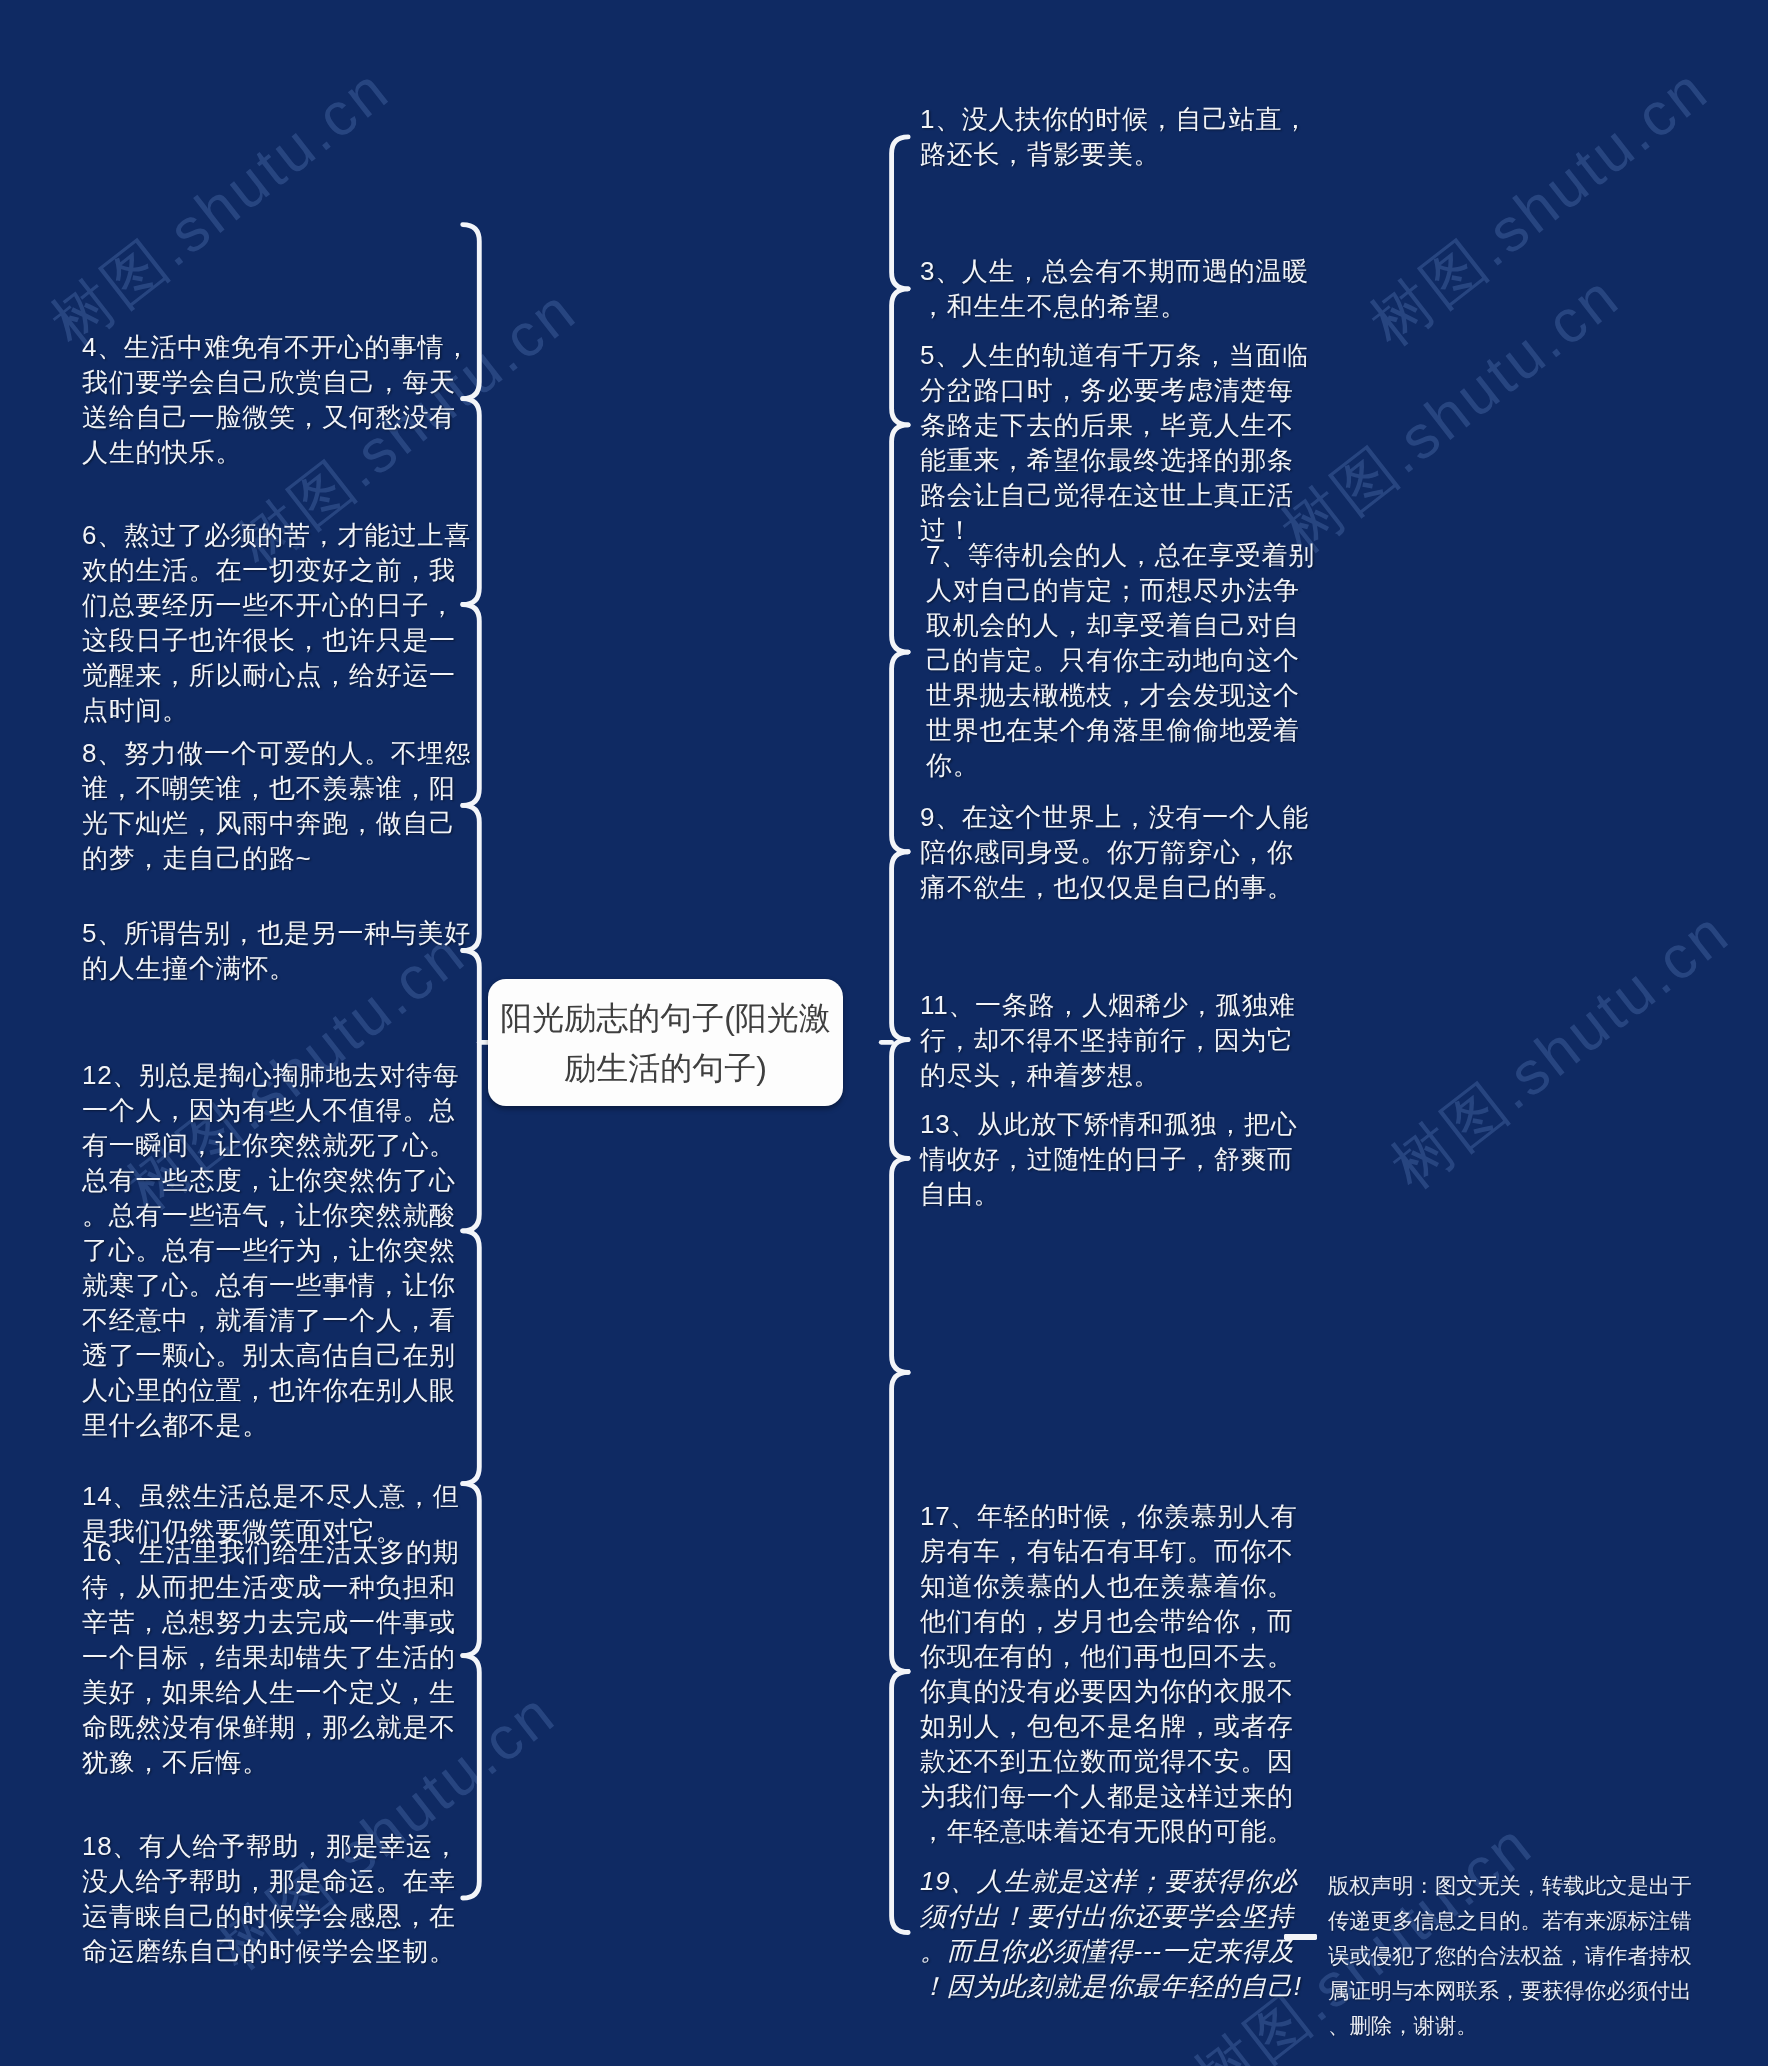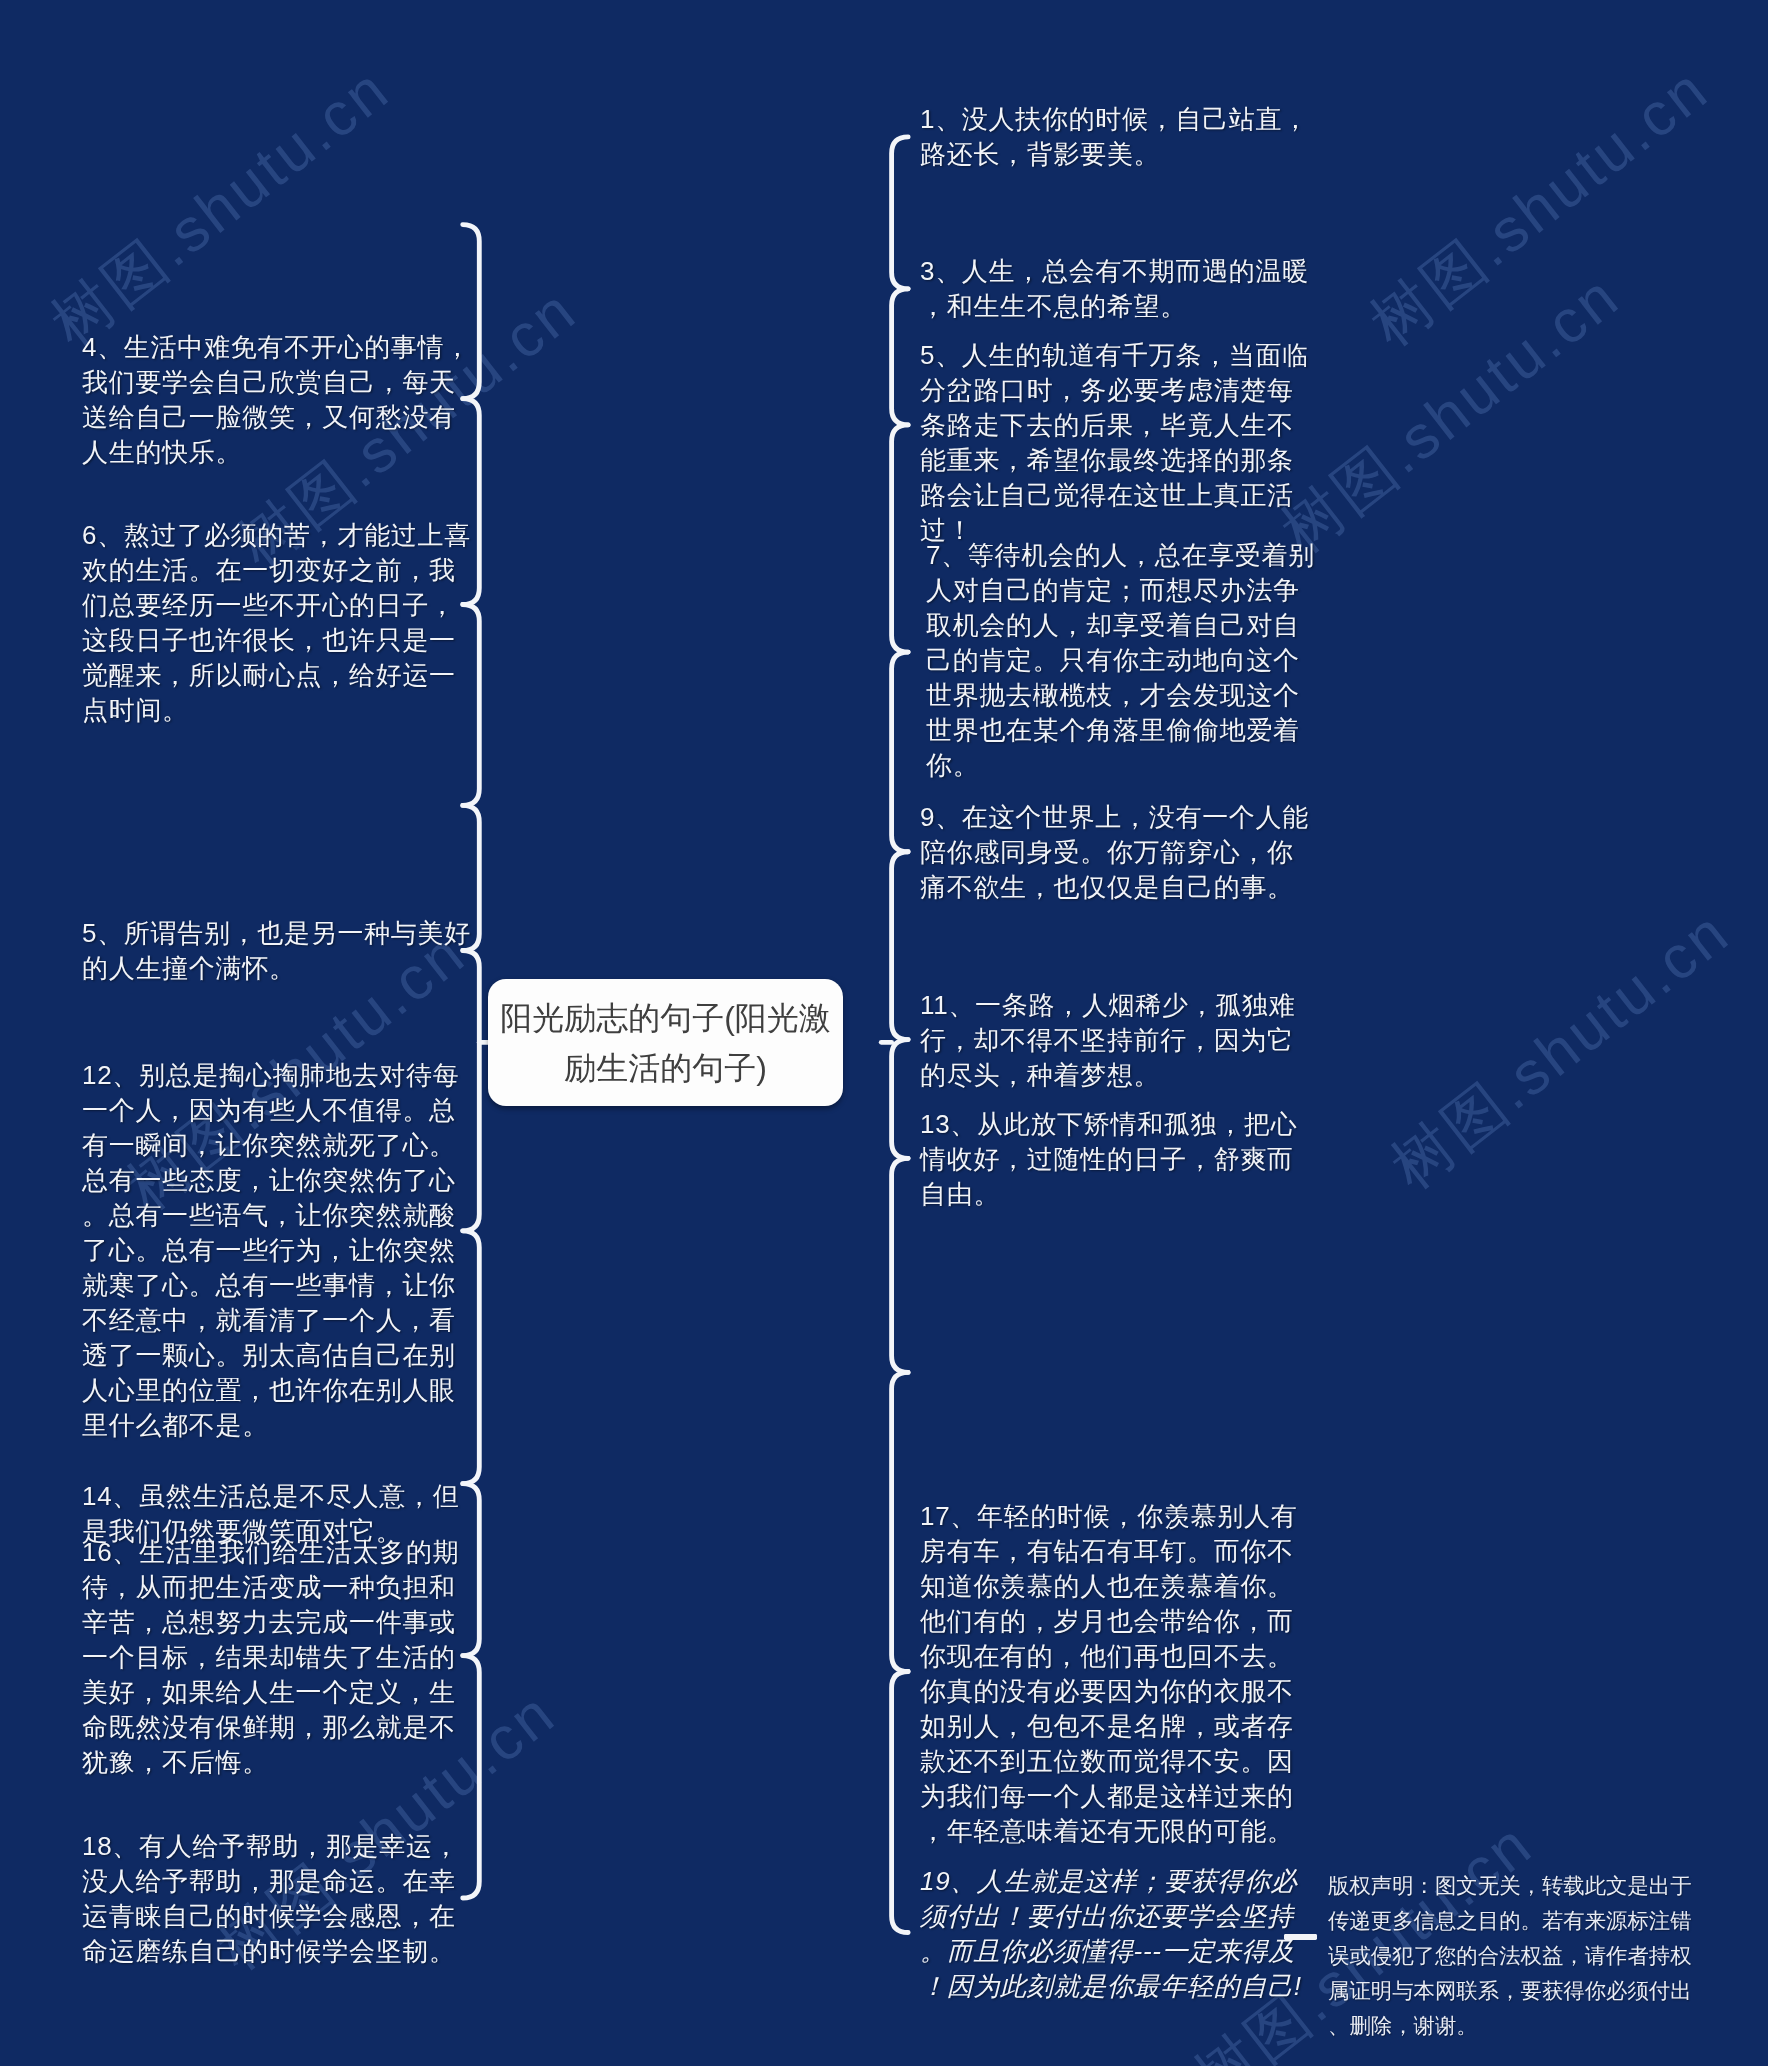--- a/index.html
+++ b/index.html
@@ -88,20 +88,21 @@
       <path d="M 1315 1987 Q 1291 1987 1291 2011 L 1291 2396 Q 1291 2420 1315 2420"></path>
       <path d="M 1315 2420 Q 1291 2420 1291 2444 L 1291 2774 Q 1291 2798 1315 2798"></path>
 
       <path d="M 694 1509 L 708 1509"></path>
       <path d="M 1276 1509 L 1291 1509"></path>
     </g>
   </svg>
 
   <div class="quote left" style="top:330px;">4、生活中难免有不开心的事情，我们要学会自己欣赏自己，每天送给自己一脸微笑，又何愁没有人生的快乐。</div>
   <div class="quote left" style="top:518px;">6、熬过了必须的苦，才能过上喜欢的生活。在一切变好之前，我们总要经历一些不开心的日子，这段日子也许很长，也许只是一觉醒来，所以耐心点，给好运一点时间。</div>
+  <div class="quote left" style="top:736px;">8、努力做一个可爱的人。不埋怨谁，不嘲笑谁，也不羡慕谁，阳光下灿烂，风雨中奔跑，做自己的梦，走自己的路~</div>
   <div class="quote left" style="top:916px;">5、所谓告别，也是另一种与美好的人生撞个满怀。</div>
   <div class="quote left" style="top:1058px;">12、别总是掏心掏肺地去对待每一个人，因为有些人不值得。总有一瞬间，让你突然就死了心。总有一些态度，让你突然伤了心。总有一些语气，让你突然就酸了心。总有一些行为，让你突然就寒了心。总有一些事情，让你不经意中，就看清了一个人，看透了一颗心。别太高估自己在别人心里的位置，也许你在别人眼里什么都不是。</div>
   <div class="quote left" style="top:1449px;margin-top:30px;">14、虽然生活总是不尽人意，但是我们仍然要微笑面对它。</div>
   <div class="quote left" style="top:1535px;">16、生活里我们给生活太多的期待，从而把生活变成一种负担和辛苦，总想努力去完成一件事或一个目标，结果却错失了生活的美好，如果给人生一个定义，生命既然没有保鲜期，那么就是不犹豫，不后悔。</div>
   <div class="quote left" style="top:1829px;">18、有人给予帮助，那是幸运，没人给予帮助，那是命运。在幸运青睐自己的时候学会感恩，在命运磨练自己的时候学会坚韧。</div>
 
   <div class="quote right" style="top:102px;">1、没人扶你的时候，自己站直，路还长，背影要美。</div>
   <div class="quote right" style="top:254px;">3、人生，总会有不期而遇的温暖，和生生不息的希望。</div>
   <div class="quote right" style="top:338px;">5、人生的轨道有千万条，当面临分岔路口时，务必要考虑清楚每条路走下去的后果，毕竟人生不能重来，希望你最终选择的那条路会让自己觉得在这世上真正活过！</div>
   <div class="quote right" style="top:538px;margin-left:6px;">7、等待机会的人，总在享受着别人对自己的肯定；而想尽办法争取机会的人，却享受着自己对自己的肯定。只有你主动地向这个世界抛去橄榄枝，才会发现这个世界也在某个角落里偷偷地爱着你。</div>

